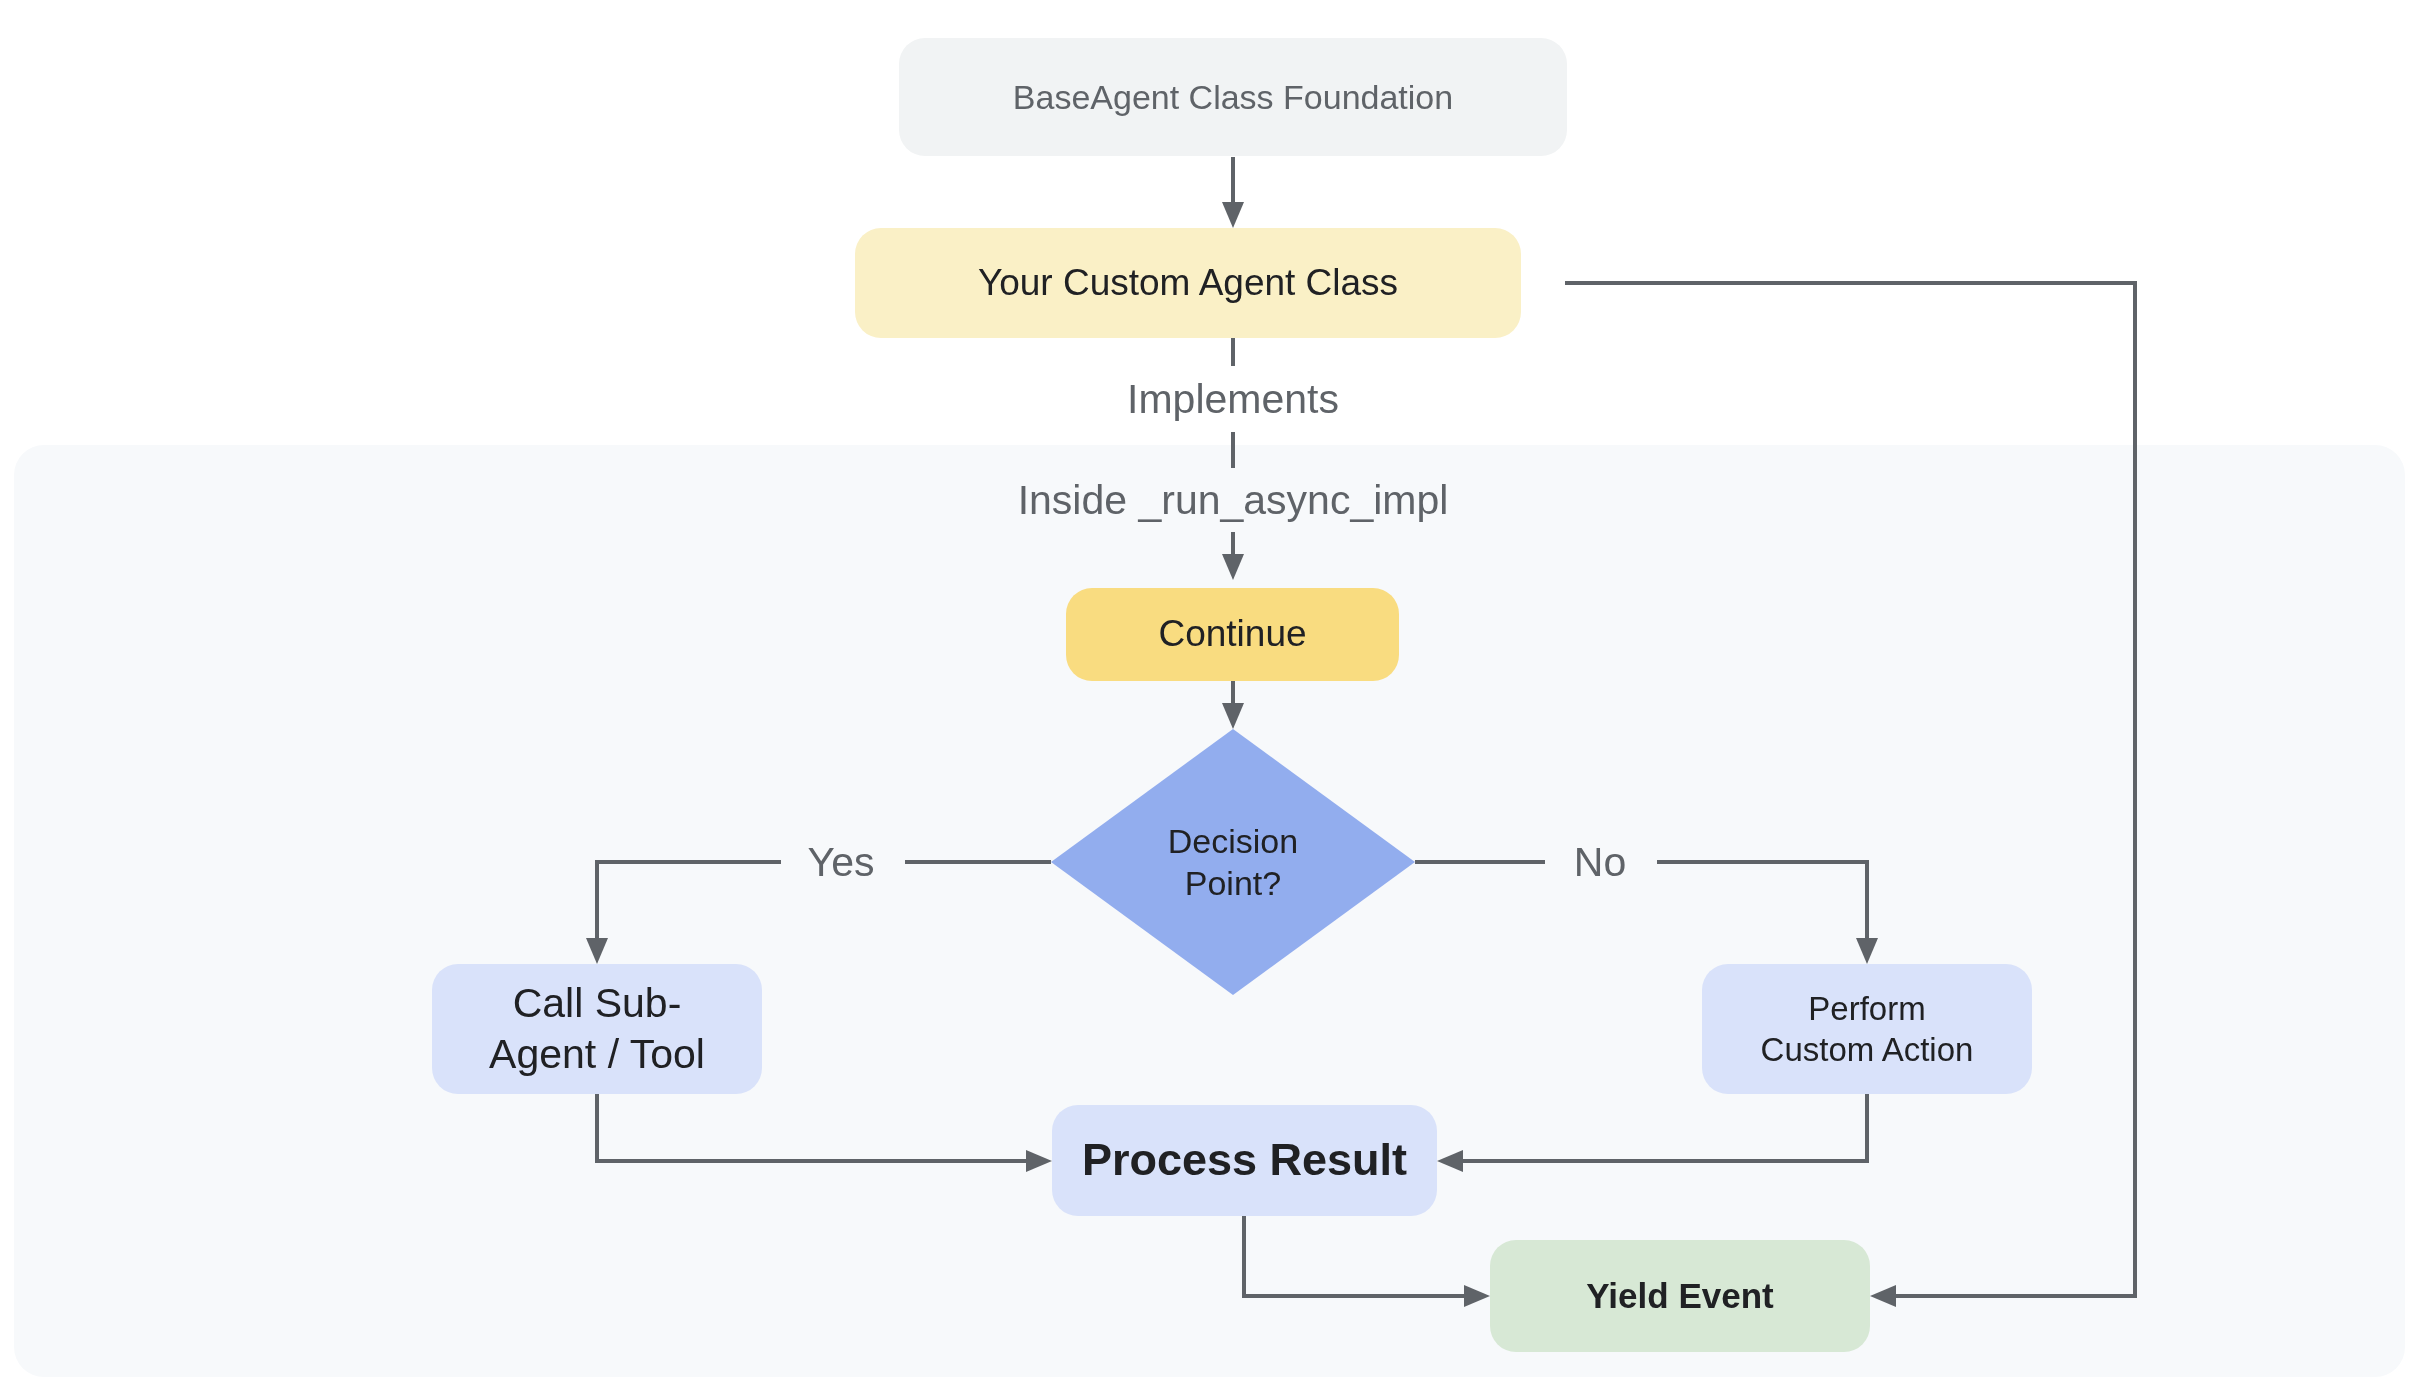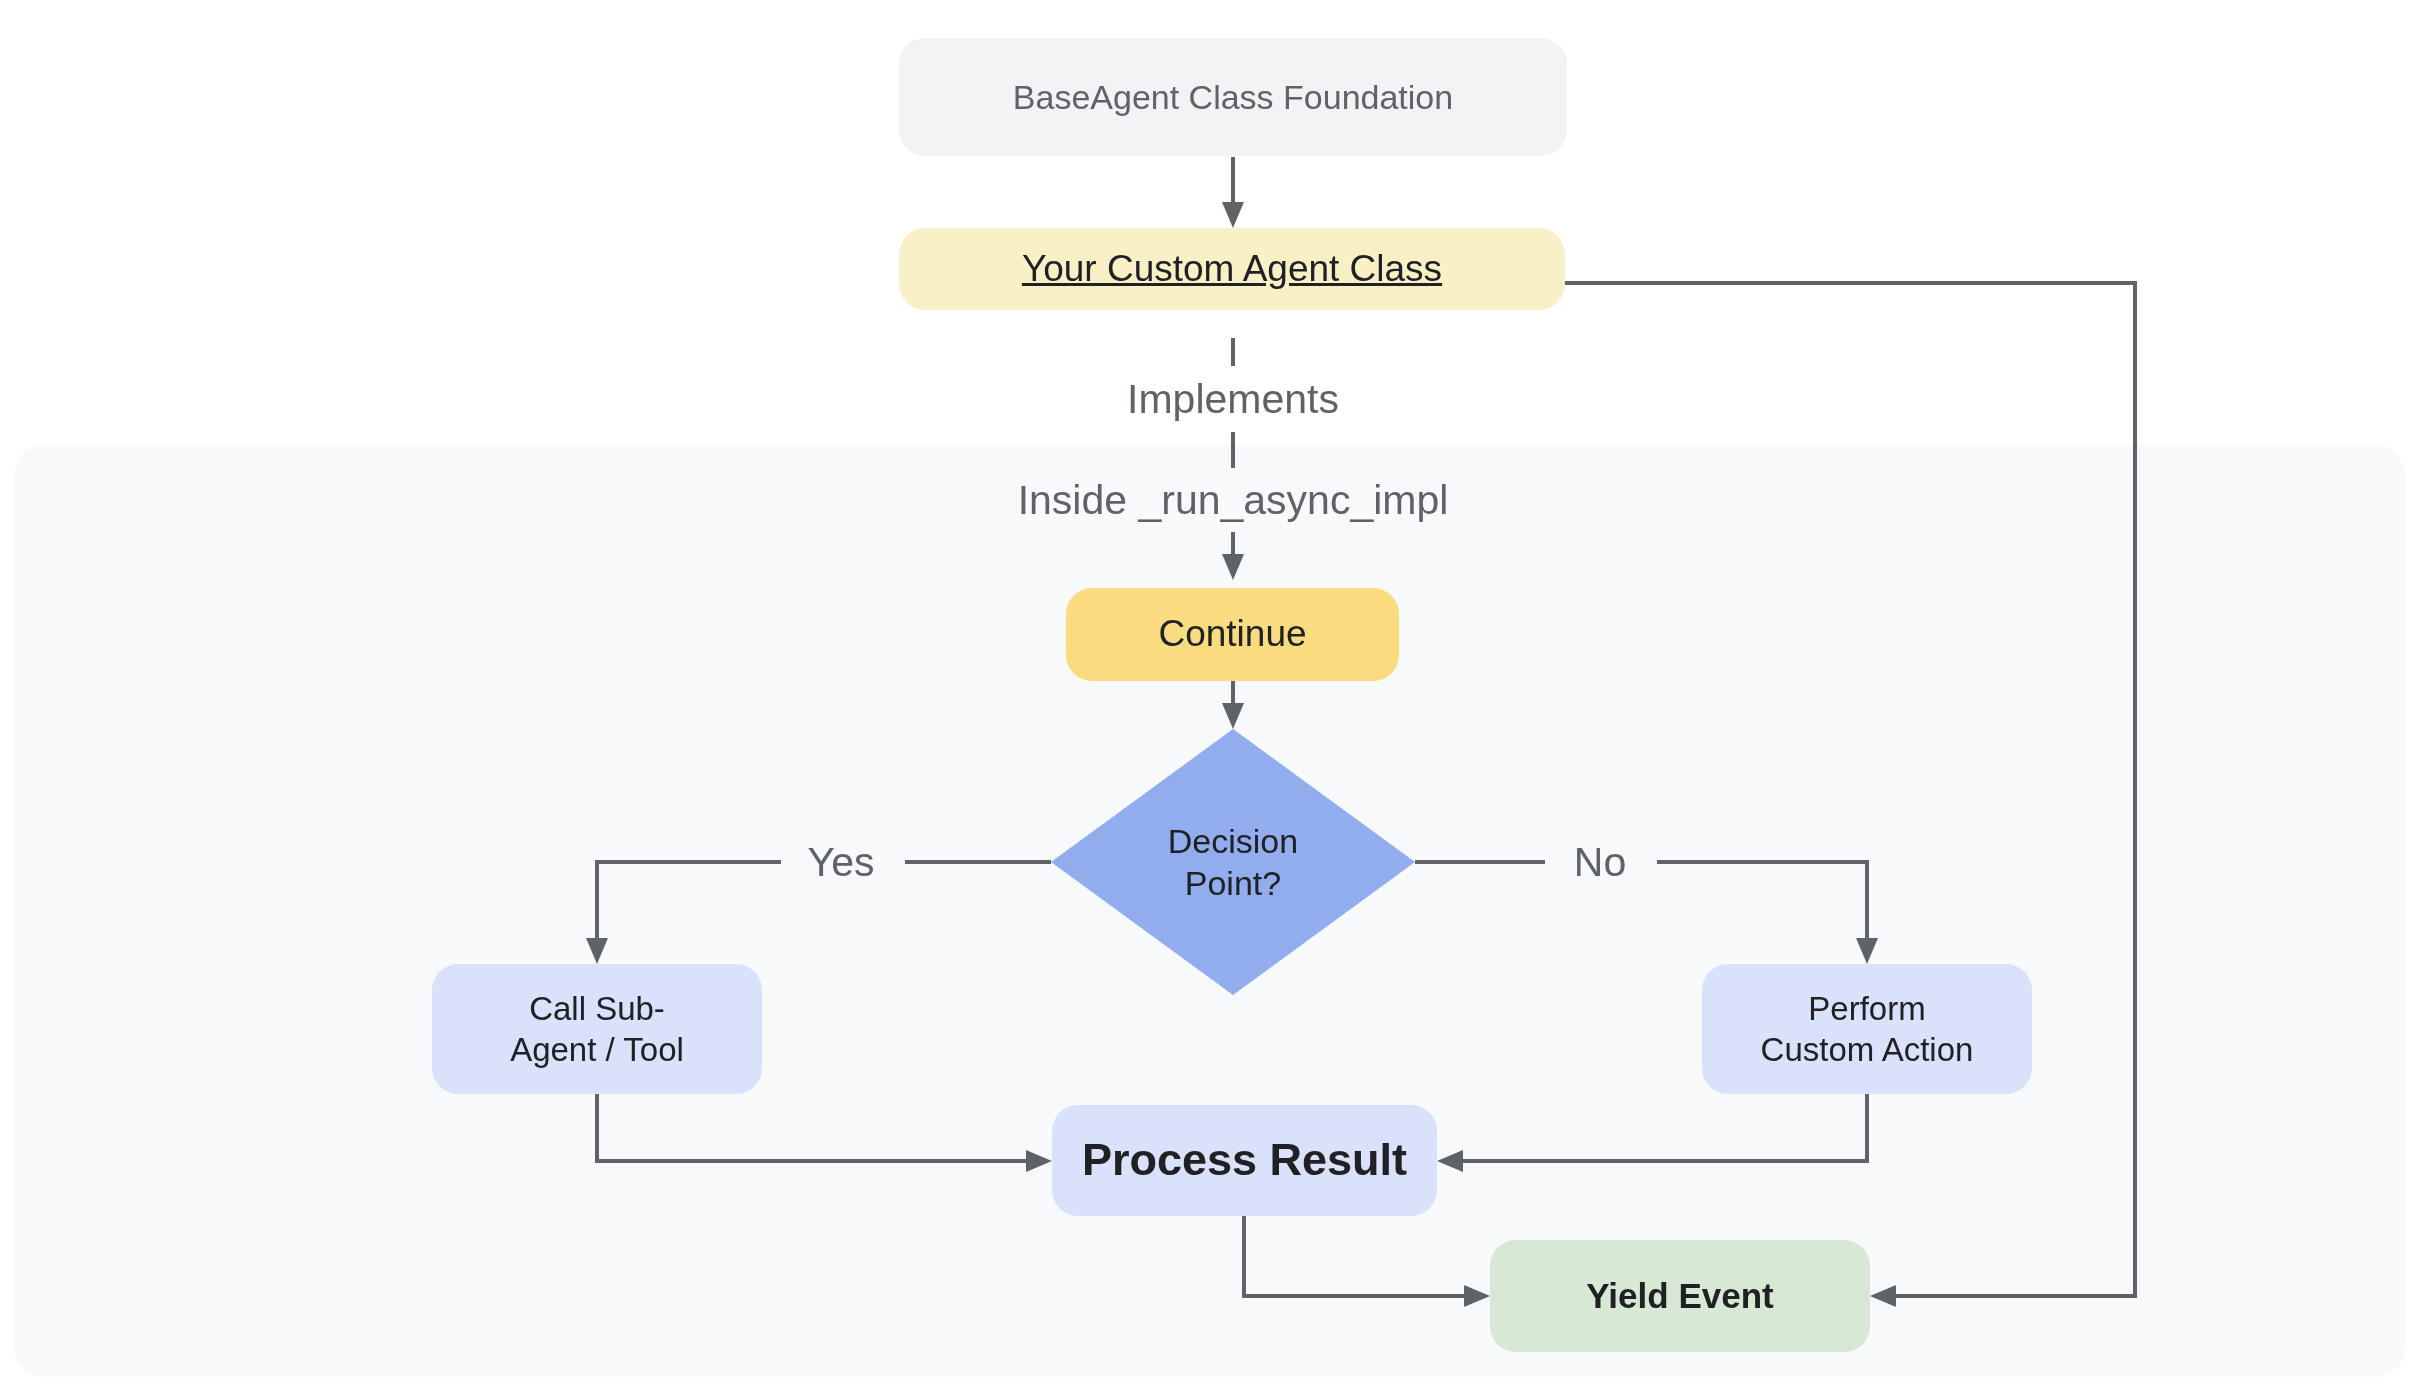--- a/index.html
+++ b/index.html
@@ -52,42 +52,41 @@
     line-height: 1.25;
     color: var(--dark-text, #202124);
   }
   .node-base {
     left: 899px; top: 38px; width: 668px; height: 118px;
     background: var(--node-gray-bg, #f1f3f4);
     color: var(--label-color, #5f6368);
     font-size: 34px;
   }
   .node-custom {
-    left: 899px; top: 228px; width: 666px; height: 82px;
+    left: 855px; top: 228px; width: 666px; height: 110px;
     background: var(--node-cream-bg, #faf0c6);
     font-size: 37px;
-    text-decoration: underline;
   }
   .node-continue {
     left: 1066px; top: 580px; width: 333px; height: 93px;
     background: var(--node-yellow-bg, #f9dc80);
     font-size: 37px;
     margin-top: 8px;
   }
   .node-diamond {
     left: 1051px; top: 729px; width: 364px; height: 266px;
     background: var(--diamond-bg, #92adee);
     clip-path: polygon(50% 0, 100% 50%, 50% 100%, 0 50%);
     border-radius: 0;
     font-size: 34px;
   }
   .node-call {
     left: 432px; top: 964px; width: 330px; height: 130px;
     background: var(--node-blue-bg, #d9e2fa);
-    font-size: 33px;
+    font-size: 41px;
   }
   .node-perform {
     left: 1702px; top: 964px; width: 330px; height: 130px;
     background: var(--node-blue-bg, #d9e2fa);
     font-size: 33px;
   }
   .node-process {
     left: 1052px; top: 1105px; width: 385px; height: 111px;
     background: var(--node-blue-bg, #d9e2fa);
     font-size: 45px;

